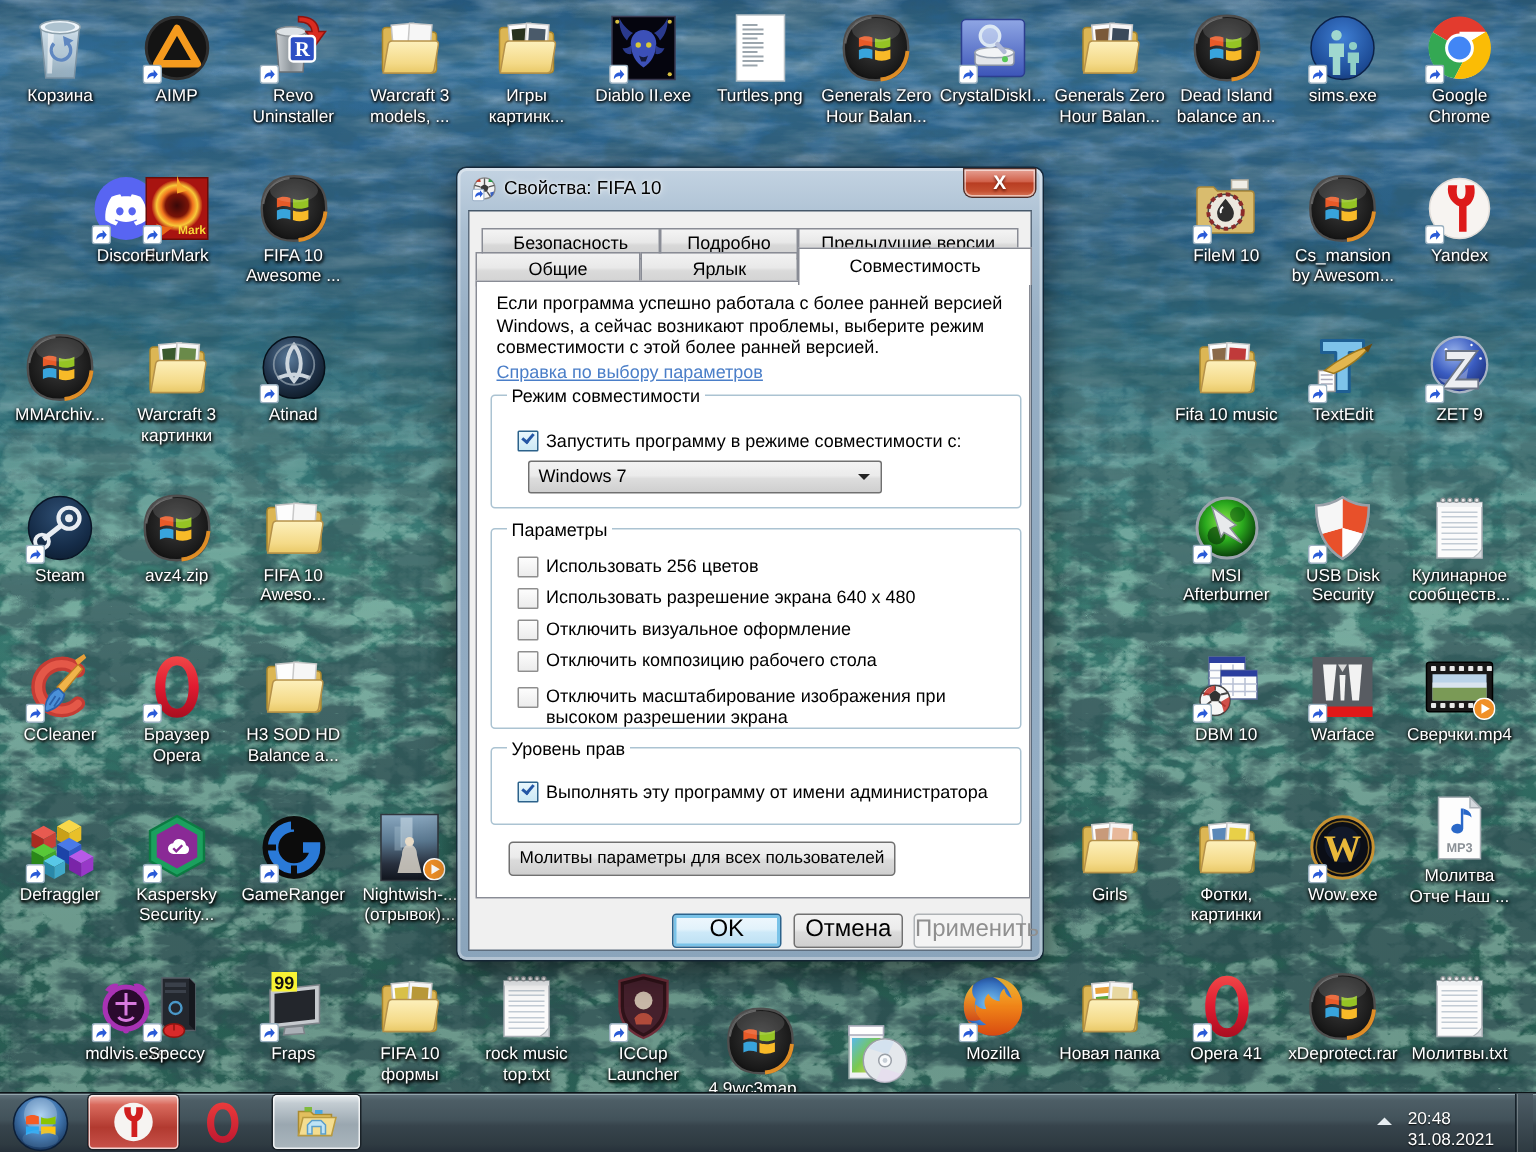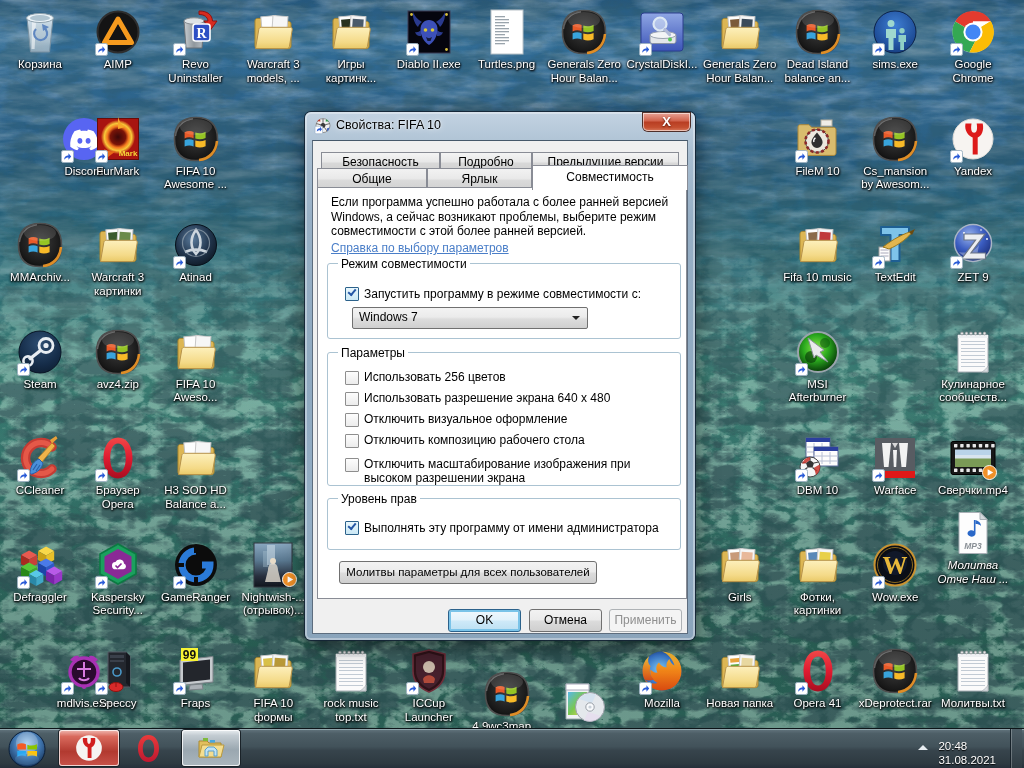--- a/index.html
+++ b/index.html
@@ -30,21 +30,21 @@
 #page .txt{position:absolute;left:13px;font-size:12px;color:#000;line-height:14.5px;}
 #page a, #page a.txt{color:#4a7ec8 !important;text-decoration:underline;font-size:12px;}
 .grp{position:absolute;left:9px;width:352px;border:1px solid #abc3d2;border-radius:3px;}
 .grp .cap{position:absolute;left:10px;top:-7px;background:#fff;padding:0 3px;font-size:12px;color:#000;}
 .cb{position:absolute;width:12px;height:12px;background:linear-gradient(180deg,#fdfdfd,#ececec);border:1px solid #8e8e8e;border-radius:1px;}
 .cb.on{background:linear-gradient(180deg,#e9f7fd,#cbe8f5);border-color:#2c628b;}
 .cb.on:after{content:"";position:absolute;left:2px;top:1px;width:6px;height:3px;border-left:2px solid #2456a5;border-bottom:2px solid #2456a5;transform:rotate(-50deg);}
 .cblbl{position:absolute;font-size:12px;color:#000;line-height:14px;}
 #combo{position:absolute;left:34px;top:119px;width:228px;height:20px;border:1px solid #707070;border-radius:2px;background:linear-gradient(180deg,#f3f3f3,#ebebeb 45%,#dddddd 55%,#cfcfcf);font-size:12px;line-height:19px;padding-left:6px;color:#000;}
 #combo .arr{position:absolute;right:7px;top:8px;width:0;height:0;border-left:4px solid transparent;border-right:4px solid transparent;border-top:4px solid #222;}
-.btn{position:absolute;height:21px;border:1px solid #707070;border-radius:3px;background:linear-gradient(180deg,#f2f2f2,#ebebeb 45%,#dbdbdb 55%,#cfcfcf);font-size:12px;text-align:center;line-height:20px;color:#000;}
+.btn{position:absolute;height:21px;border:1px solid #707070;border-radius:3px;background:linear-gradient(180deg,#f2f2f2,#ebebeb 45%,#dbdbdb 55%,#cfcfcf);font-size:16px;text-align:center;line-height:20px;color:#000;}
 .btn.dis{border-color:#aeb2b5;background:#f4f4f4;color:#8f8f8f;}
 .btn.foc{box-shadow:0 0 0 2px #7ac3e8 inset;border-color:#2c628b;background:linear-gradient(180deg,#f0f8fd,#e2f2fb 45%,#cde9f8 55%,#bbdff2);}
 
 #bar{position:absolute;left:0;top:729px;width:1024px;height:39px;
  background:linear-gradient(180deg,#64767f 0%,#4d5e66 12%,#42525a 45%,#37444c 55%,#2e3a41 88%,#26303a 100%);
  box-shadow:0 -1px 0 #0d1418, inset 0 1px 0 rgba(190,210,215,.55);}
 .tbtn{position:absolute;top:1px;height:36px;border-radius:3px;}
 #trayclock{position:absolute;right:28px;top:10px;color:#fff;font-size:11.5px;text-align:left;line-height:14px;text-shadow:0 1px 1px #000;}
 #trayarr{position:absolute;left:918px;top:745px;width:0;height:0;border-left:5px solid transparent;border-right:5px solid transparent;border-bottom:5.5px solid #e8eef2;}
 #showdesk{position:absolute;left:1010px;top:729px;width:11px;height:39px;border-left:1px solid #17222a;box-shadow:inset 1px 0 0 rgba(255,255,255,.25);background:linear-gradient(180deg,#4d5d66,#2e3a41);}
@@ -666,20 +666,34 @@
           <circle cx="24" cy="24" r="20" fill="url(#g22)" stroke="#9aa4ac" stroke-width="2"></circle>
           <circle cx="17" cy="29" r="6" fill="#063006" opacity=".6"></circle>
           <circle cx="31" cy="15" r="5" fill="#0a4a0a" opacity=".5"></circle>
           <path d="M14 10 L30 22 L26 24 L34 34 L22 27 L20 30 Z" fill="#e8eaec" stroke="#8a9298" stroke-width="1"></path>
         </svg><svg class="sc" viewBox="0 0 14 14">
           <rect x="0.5" y="0.5" width="13" height="13" rx="2" fill="#fff" stroke="#9ab0c0"></rect>
           <path d="M3.5 10.5 C3.5 7 5.5 5.8 8 5.8 L8 3.5 L11 7 L8 10.5 L8 8.2 C6 8.2 4.8 8.8 3.5 10.5 Z" fill="#2a5bd7"></path>
         </svg></div>
       <div class="lbl">MSI<br>Afterburner</div>
     </div>
+<div class="icon" style="left:856.25px;top:327.5px;">
+      <div class="ic"><svg viewBox="0 0 48 48" width="48" height="48">
+          <path d="M24 3.5 C30 7.5 36 9 41.5 9 C41.5 24 36.5 37 24 44.5 C11.5 37 6.5 24 6.5 9 C12 9 18 7.5 24 3.5 Z" fill="#fff" stroke="#98a0a8" stroke-width="1.6"></path>
+          <path d="M24 3.5 C30 7.5 36 9 41.5 9 C41.5 16 40.5 22.4 38 28 L24 24 Z" fill="#e8502a"></path>
+          <path d="M24 24 L10 28 C12.6 34.5 17 40.3 24 44.5 Z" fill="#e8502a"></path>
+          <path d="M24 24 L38 28 C35.4 34.5 31 40.3 24 44.5 Z" fill="#fdfdfd"></path>
+          <path d="M24 3.5 C18 7.5 12 9 6.5 9 C6.5 16 7.5 22.4 10 28 L24 24 Z" fill="#f6f6f6"></path>
+          <path d="M24 3.5 C30 7.5 36 9 41.5 9 C41.5 24 36.5 37 24 44.5 C11.5 37 6.5 24 6.5 9 C12 9 18 7.5 24 3.5 Z" fill="none" stroke="#98a0a8" stroke-width="1.6"></path>
+        </svg><svg class="sc" viewBox="0 0 14 14">
+          <rect x="0.5" y="0.5" width="13" height="13" rx="2" fill="#fff" stroke="#9ab0c0"></rect>
+          <path d="M3.5 10.5 C3.5 7 5.5 5.8 8 5.8 L8 3.5 L11 7 L8 10.5 L8 8.2 C6 8.2 4.8 8.8 3.5 10.5 Z" fill="#2a5bd7"></path>
+        </svg></div>
+      <div class="lbl">USB Disk<br>Security</div>
+    </div>
 <div class="icon" style="left:934px;top:327.5px;">
       <div class="ic"><svg viewBox="0 0 48 48" width="48" height="48">
           <path d="M9 7 H39 V44 H9 Z" fill="#fbfbfb" stroke="#a8aeb4"></path>
           <path d="M9 7 H39 V10 H9 Z" fill="#eef0f2"></path>
           <circle cx="13" cy="5.5" r="1.4" fill="#e8e8e8" stroke="#909498" stroke-width=".8"></circle>
           <circle cx="17.5" cy="5.5" r="1.4" fill="#e8e8e8" stroke="#909498" stroke-width=".8"></circle>
           <circle cx="22" cy="5.5" r="1.4" fill="#e8e8e8" stroke="#909498" stroke-width=".8"></circle>
           <circle cx="26.5" cy="5.5" r="1.4" fill="#e8e8e8" stroke="#909498" stroke-width=".8"></circle>
           <circle cx="31" cy="5.5" r="1.4" fill="#e8e8e8" stroke="#909498" stroke-width=".8"></circle>
           <circle cx="35.5" cy="5.5" r="1.4" fill="#e8e8e8" stroke="#909498" stroke-width=".8"></circle>
@@ -925,21 +939,21 @@
           <circle cx="24" cy="24" r="20.5" fill="#0b0e16" stroke="#c89232" stroke-width="2"></circle>
           <circle cx="24" cy="24" r="17.5" fill="none" stroke="#8a671e" stroke-width="1"></circle>
           <circle cx="24" cy="22" r="12" fill="#131b2e" opacity=".8"></circle>
           <text x="24" y="33" font-size="25" font-family="Liberation Serif" font-weight="bold" fill="#e8b83a" text-anchor="middle">W</text>
         </svg><svg class="sc" viewBox="0 0 14 14">
           <rect x="0.5" y="0.5" width="13" height="13" rx="2" fill="#fff" stroke="#9ab0c0"></rect>
           <path d="M3.5 10.5 C3.5 7 5.5 5.8 8 5.8 L8 3.5 L11 7 L8 10.5 L8 8.2 C6 8.2 4.8 8.8 3.5 10.5 Z" fill="#2a5bd7"></path>
         </svg></div>
       <div class="lbl">Wow.exe</div>
     </div>
-<div class="icon" style="left:934px;top:509px;font-style:italic;">
+<div class="icon" style="left:934px;top:528px;">
       <div class="ic"><svg viewBox="0 0 48 48" width="48" height="48">
           <path d="M10 3.5 H31 L38 10.5 V44.5 H10 Z" fill="#fdfdfd" stroke="#a9b0b6"></path>
           <path d="M31 3.5 V10.5 H38 Z" fill="#d4d9dd" stroke="#a9b0b6"></path>
           <path d="M26.5 11 v13.5 a4 3.2 0 1 1 -1.6 -2.6 V11 Z" fill="#2a68c8"></path>
           <path d="M26.5 11 c3.5 1 5.5 3 5.5 6 c-1.5 -1.5 -3 -2 -5.5 -2 Z" fill="#2a68c8"></path>
           <text x="24" y="40" font-size="8.5" font-weight="bold" fill="#8a9096" text-anchor="middle" font-family="Liberation Sans">MP3</text>
         </svg></div>
       <div class="lbl">Молитва<br>Отче Наш ...</div>
     </div>
 <div class="icon" style="left:1px;top:647px;padding-left:44px;">

